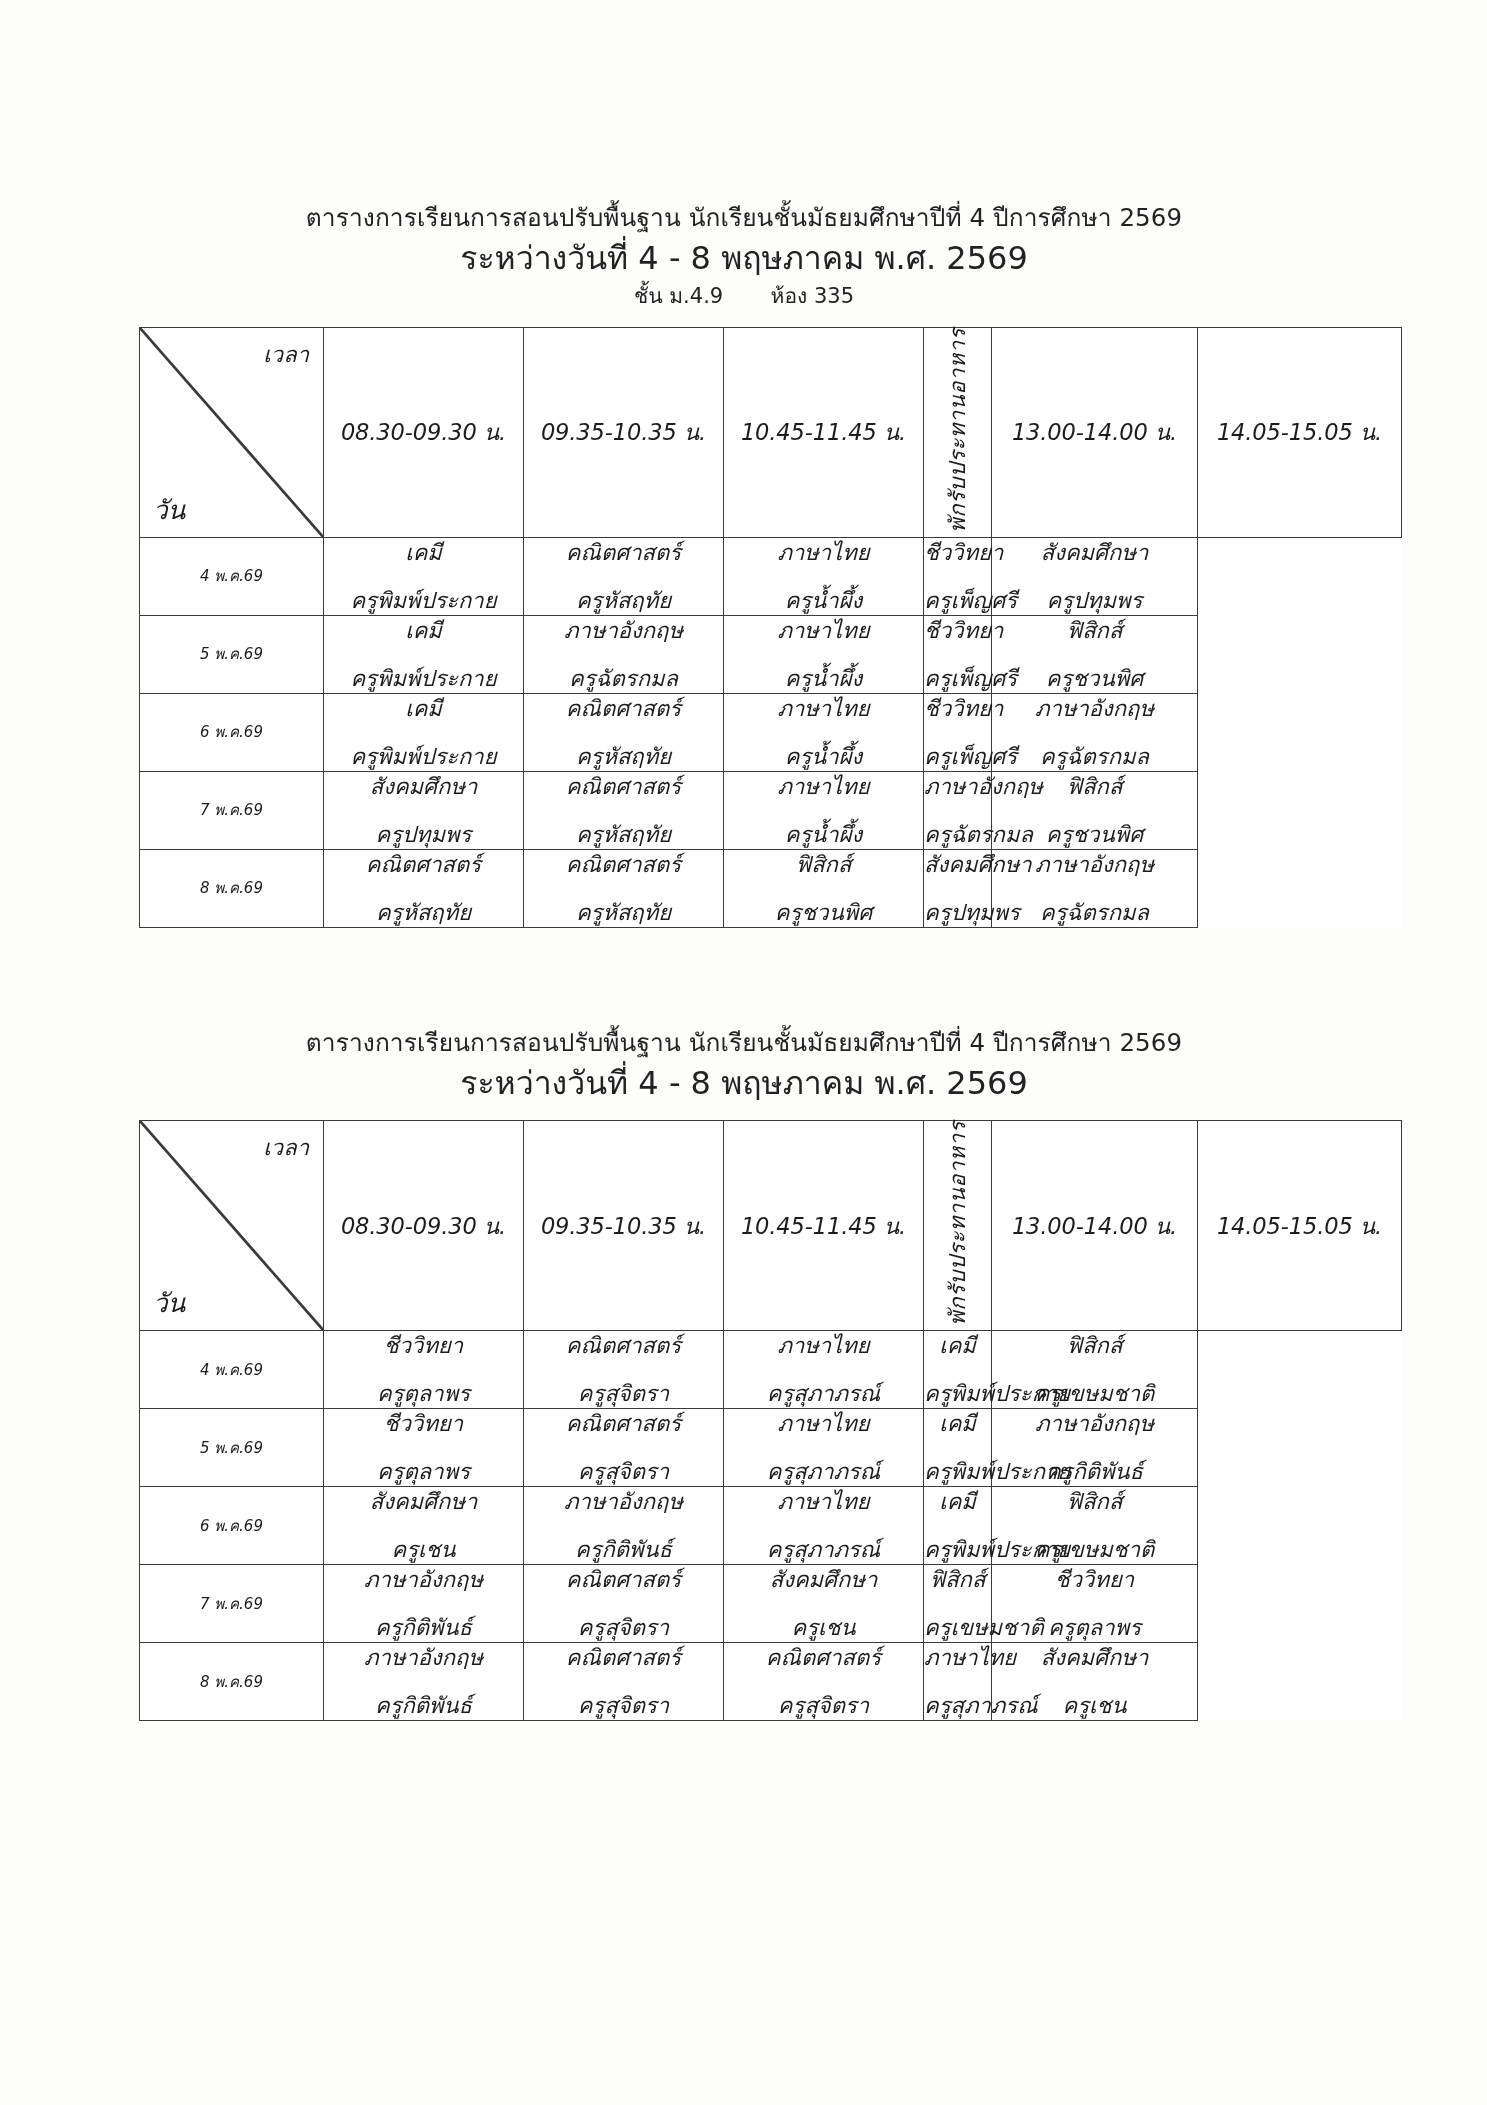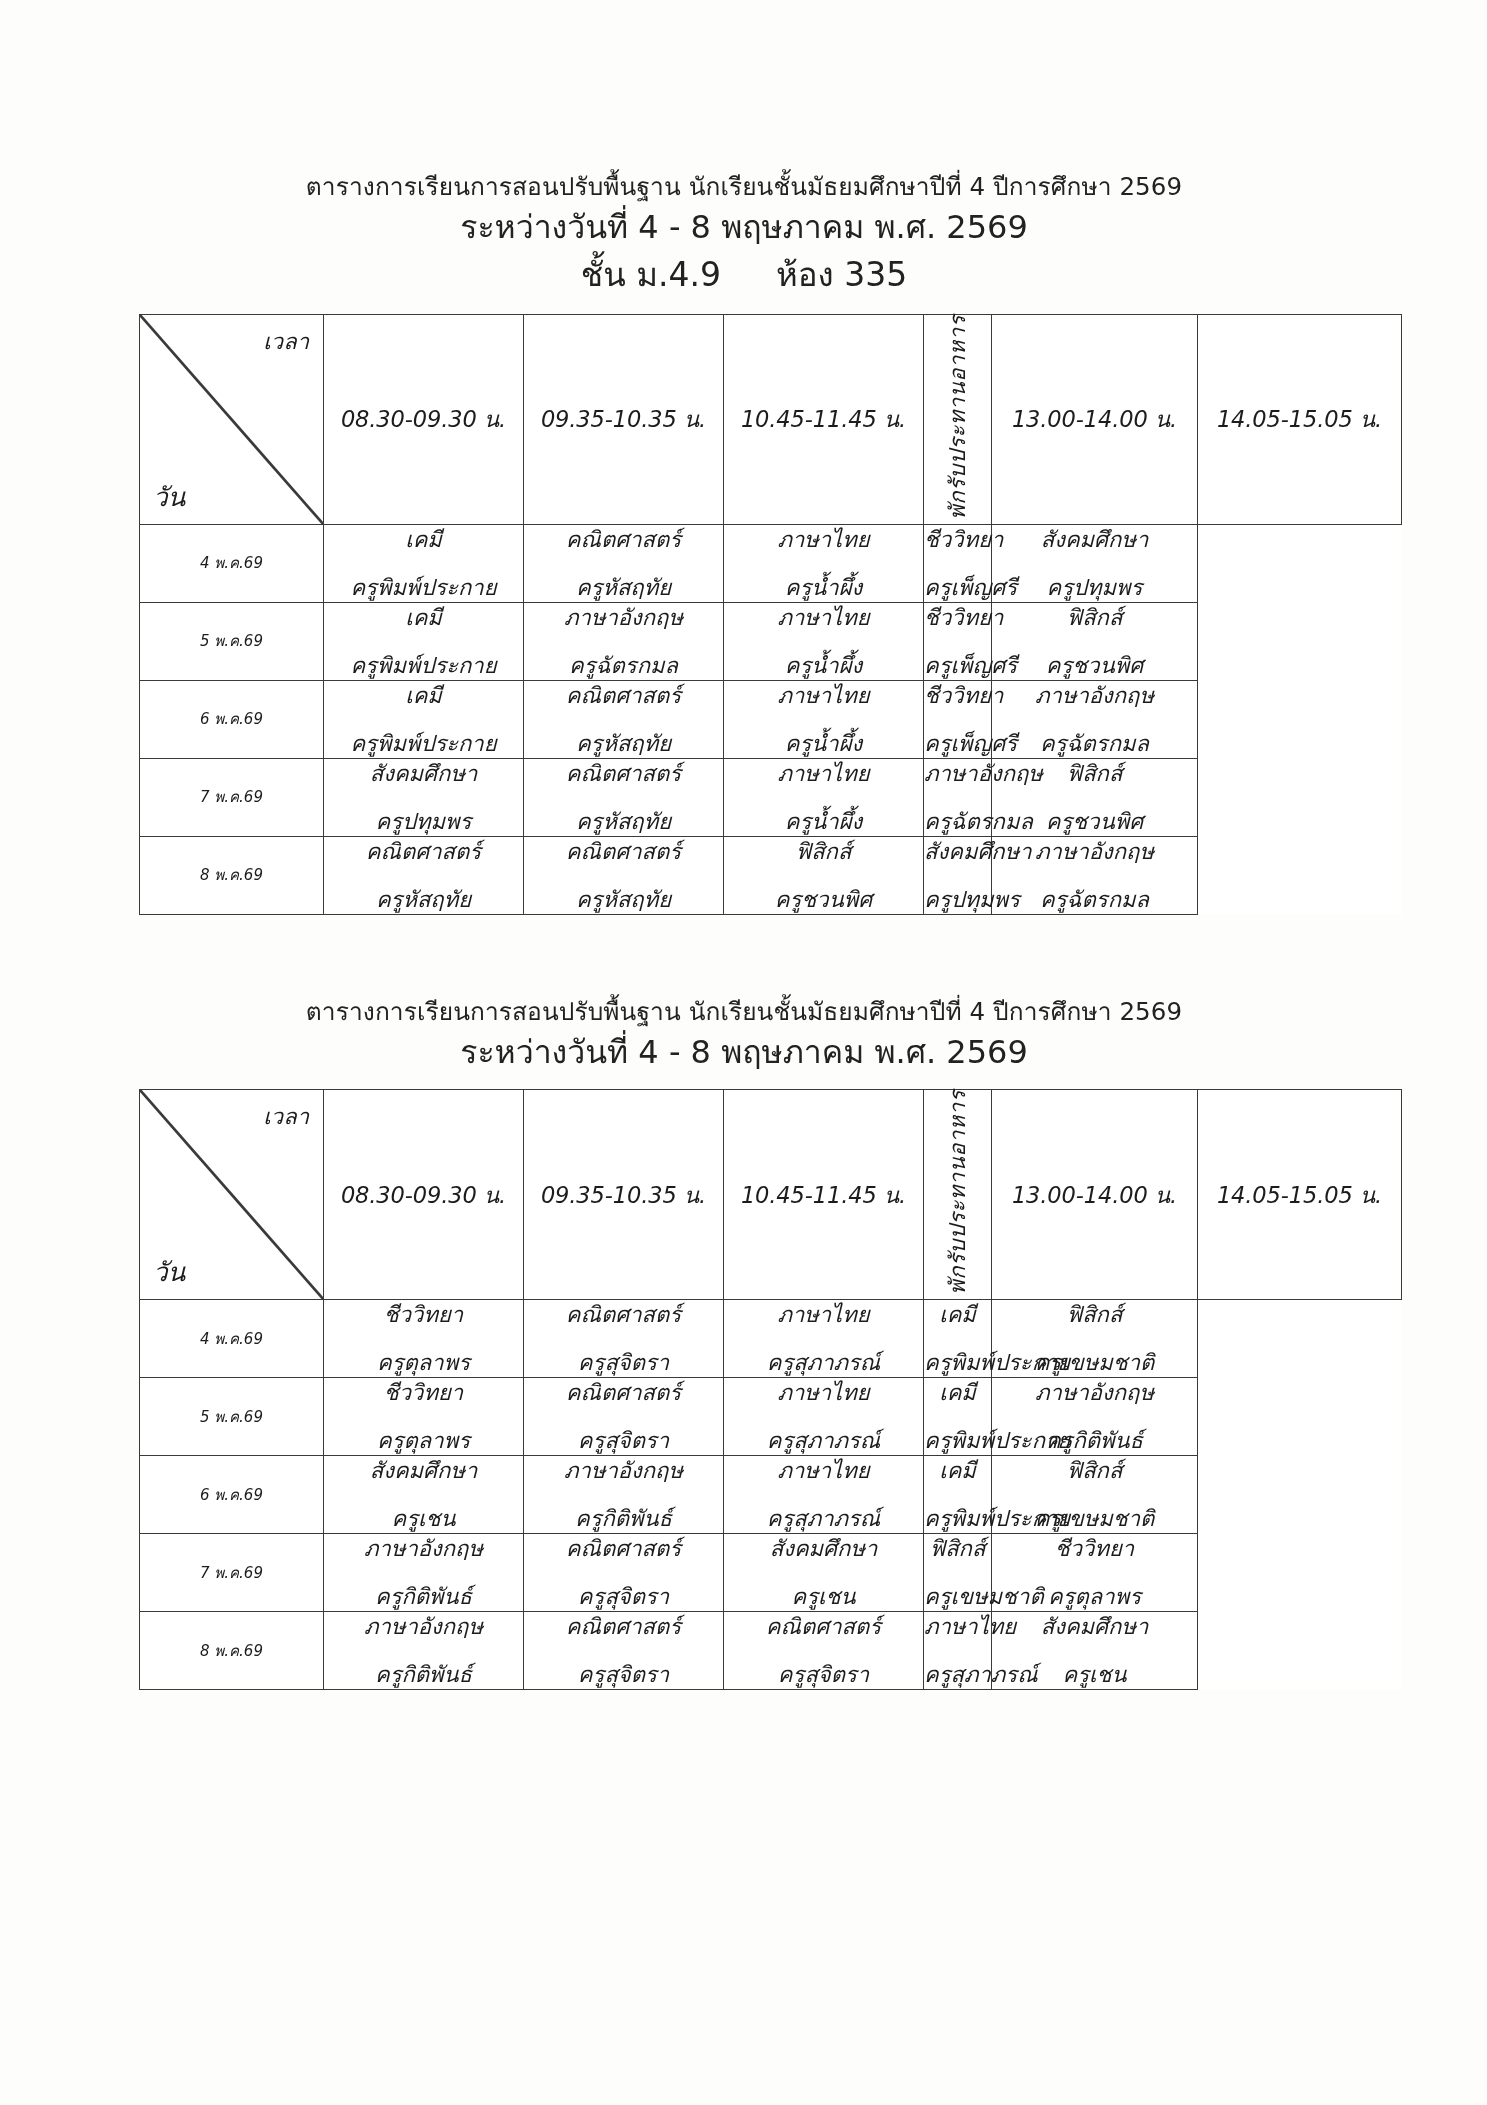--- a/index.html
+++ b/index.html
@@ -30,34 +30,35 @@
     position: absolute;
     width: 1320px;
     left: 84px;
   }
   .schedule--first { top: 170px; }
   .schedule--second { top: 995px; }
 
   .titles {
     text-align: center;
     color: #222;
+    margin-top: 31px;
   }
   .title-main {
     font-size: 24.5px;
     line-height: 1.42;
     letter-spacing: 0.1px;
     white-space: nowrap;
   }
   .title-sub {
     font-size: 32px;
     line-height: 1.42;
     white-space: nowrap;
   }
   .title-room {
-    font-size: 33px;
+    font-size: 21px;
     line-height: 1.5;
     white-space: nowrap;
   }
   .title-room .room-gap { display: inline-block; width: 34px; }
 
   
   .grid-wrap {
     margin-top: 14px;
     padding-left: 55px;
     padding-right: 55px;

